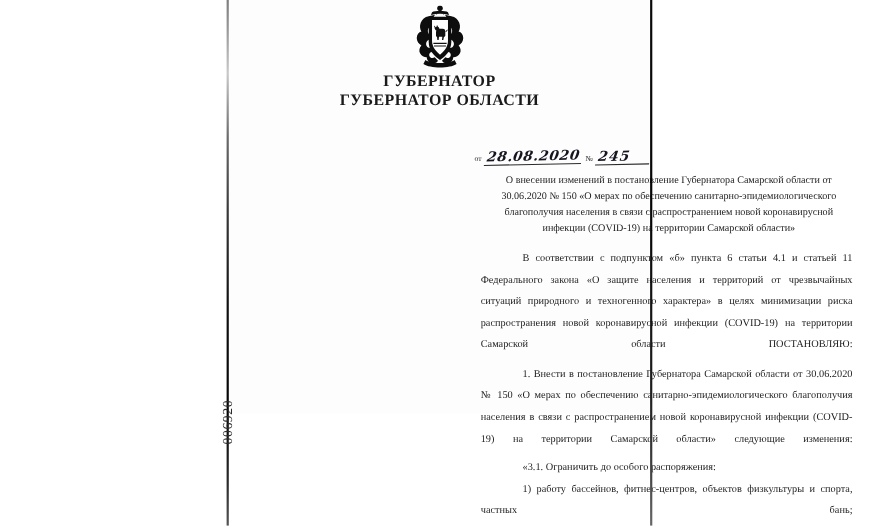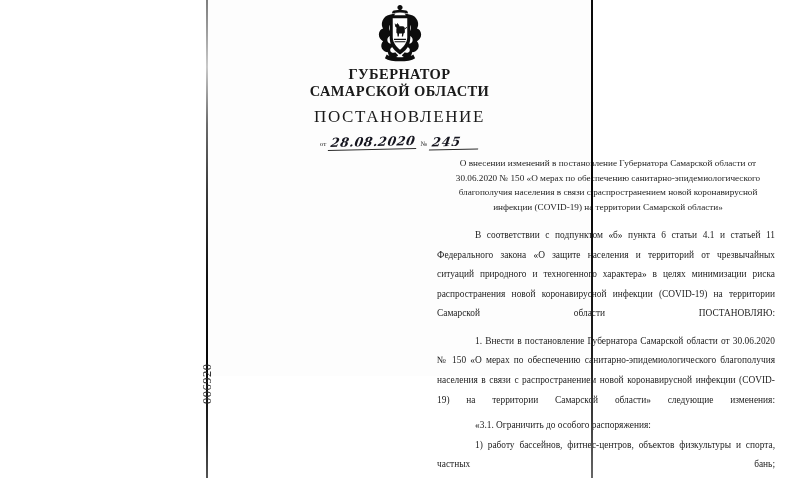--- a/index.html
+++ b/index.html
@@ -103,21 +103,21 @@
     font-weight: normal;
   }
 
   
   .reg-line {
     position: absolute;
     left: 0;
     right: 0;
     top: 130px;
     display: flex;
-    justify-content: center;
+    justify-content: flex-end;
     align-items: flex-end;
     gap: 3px;
     height: 20px;
   }
   .reg-label {
     font-size: 7px;
     color: #2a2a2a;
     padding-bottom: 2px;
   }
   .reg-hand {
@@ -215,24 +215,23 @@
 
           <path d="M58 39 l3-3 .8.8 -2.6 3.2z"></path>
         </g>
 
         <path d="M40 56 h20 v2 h-20z M41 60 h18 v1.6 h-18z" fill="#111111"></path>
       </svg>
     </div>
 
     <div class="org-title">
       <span>ГУБЕРНАТОР</span>
-      <span class="line2">САМАРСКОЙ ОБЛАСТИ</span>
-    </div>
-
-    <div class="doc-type">ПОСТАНОВЛЕНИЕ</div>
+      <span class="line2">ГУБЕРНАТОР ОБЛАСТИ</span>
+    </div>
+
 
     <div class="reg-line">
       <span class="reg-label">от</span>
       <span class="reg-hand date">28.08.2020</span>
       <span class="reg-label">№</span>
       <span class="reg-hand num">245</span>
     </div>
 
     <div class="subject">О внесении изменений в постановление Губернатора Самарской области от 30.06.2020 № 150 «О мерах по обеспечению санитарно-эпидемиологического благополучия населения в связи с распространением новой коронавирусной инфекции (COVID-19) на территории Самарской области»</div>
 

